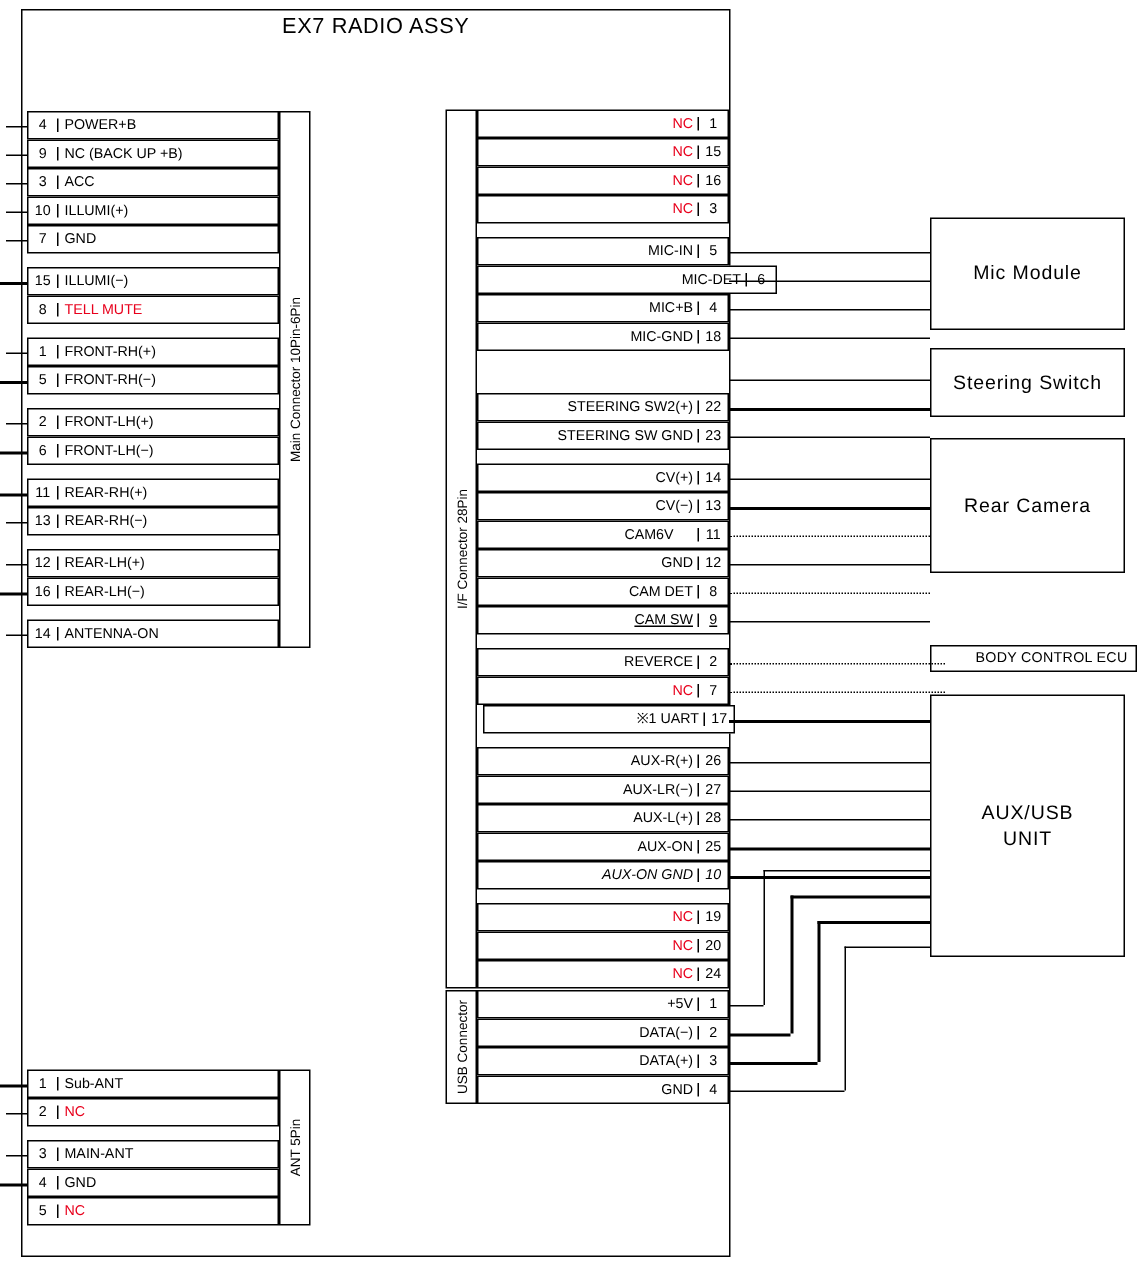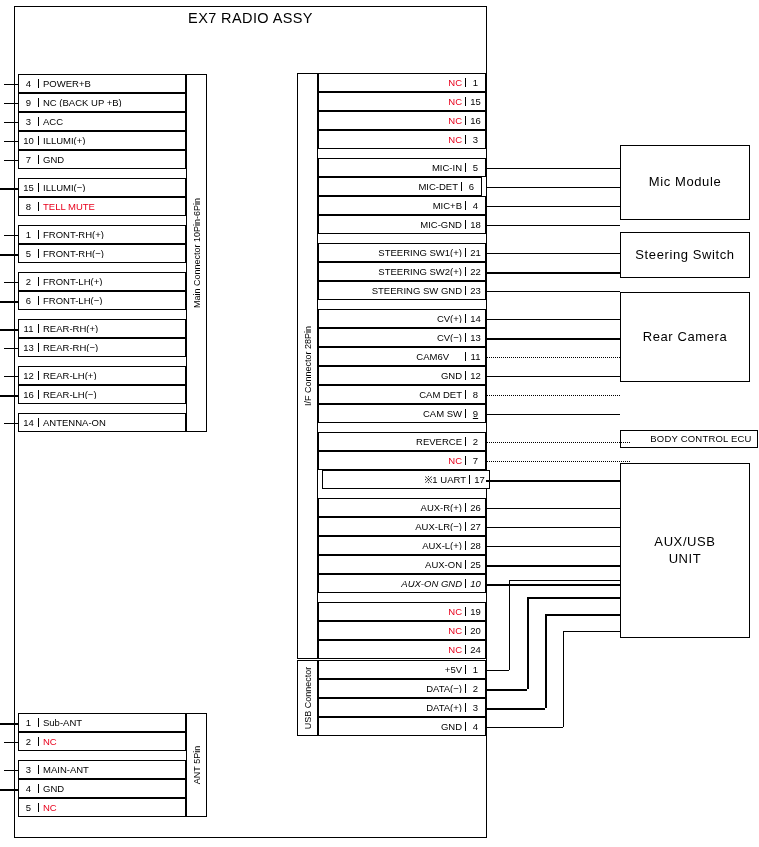--- a/index.html
+++ b/index.html
@@ -243,35 +243,31 @@
         <div class="pin">16</div>
       </div>
       <div class="row" style="left: 0px; top: 57px; width: 168px;">
         <div class="sig nc">NC</div>
         <div class="pin">3</div>
       </div>
       <div class="row" style="left: 0px; top: 85px; width: 168px;">
         <div class="sig">MIC-IN</div>
         <div class="pin">5</div>
       </div>
-      <div class="row" style="left: 0px; top: 104px; width: 164px;">
+      <div class="row" style="left: 0px; top: 104px; width: 200px;">
         <div class="sig">MIC-DET</div>
         <div class="pin">6</div>
       </div>
       <div class="row" style="left: 0px; top: 123px; width: 168px;">
         <div class="sig">MIC+B</div>
         <div class="pin">4</div>
       </div>
       <div class="row" style="left: 0px; top: 142px; width: 168px;">
         <div class="sig">MIC-GND</div>
         <div class="pin">18</div>
-      </div>
-      <div class="row" style="left: 0px; top: 170px; width: 168px;">
-        <div class="sig">STEERING SW1(+)</div>
-        <div class="pin">21</div>
       </div>
       <div class="row" style="left: 0px; top: 189px; width: 168px;">
         <div class="sig">STEERING SW2(+)</div>
         <div class="pin">22</div>
       </div>
       <div class="row" style="left: 0px; top: 208px; width: 168px;">
         <div class="sig">STEERING SW GND</div>
         <div class="pin">23</div>
       </div>
       <div class="row" style="left: 0px; top: 236px; width: 168px;">

